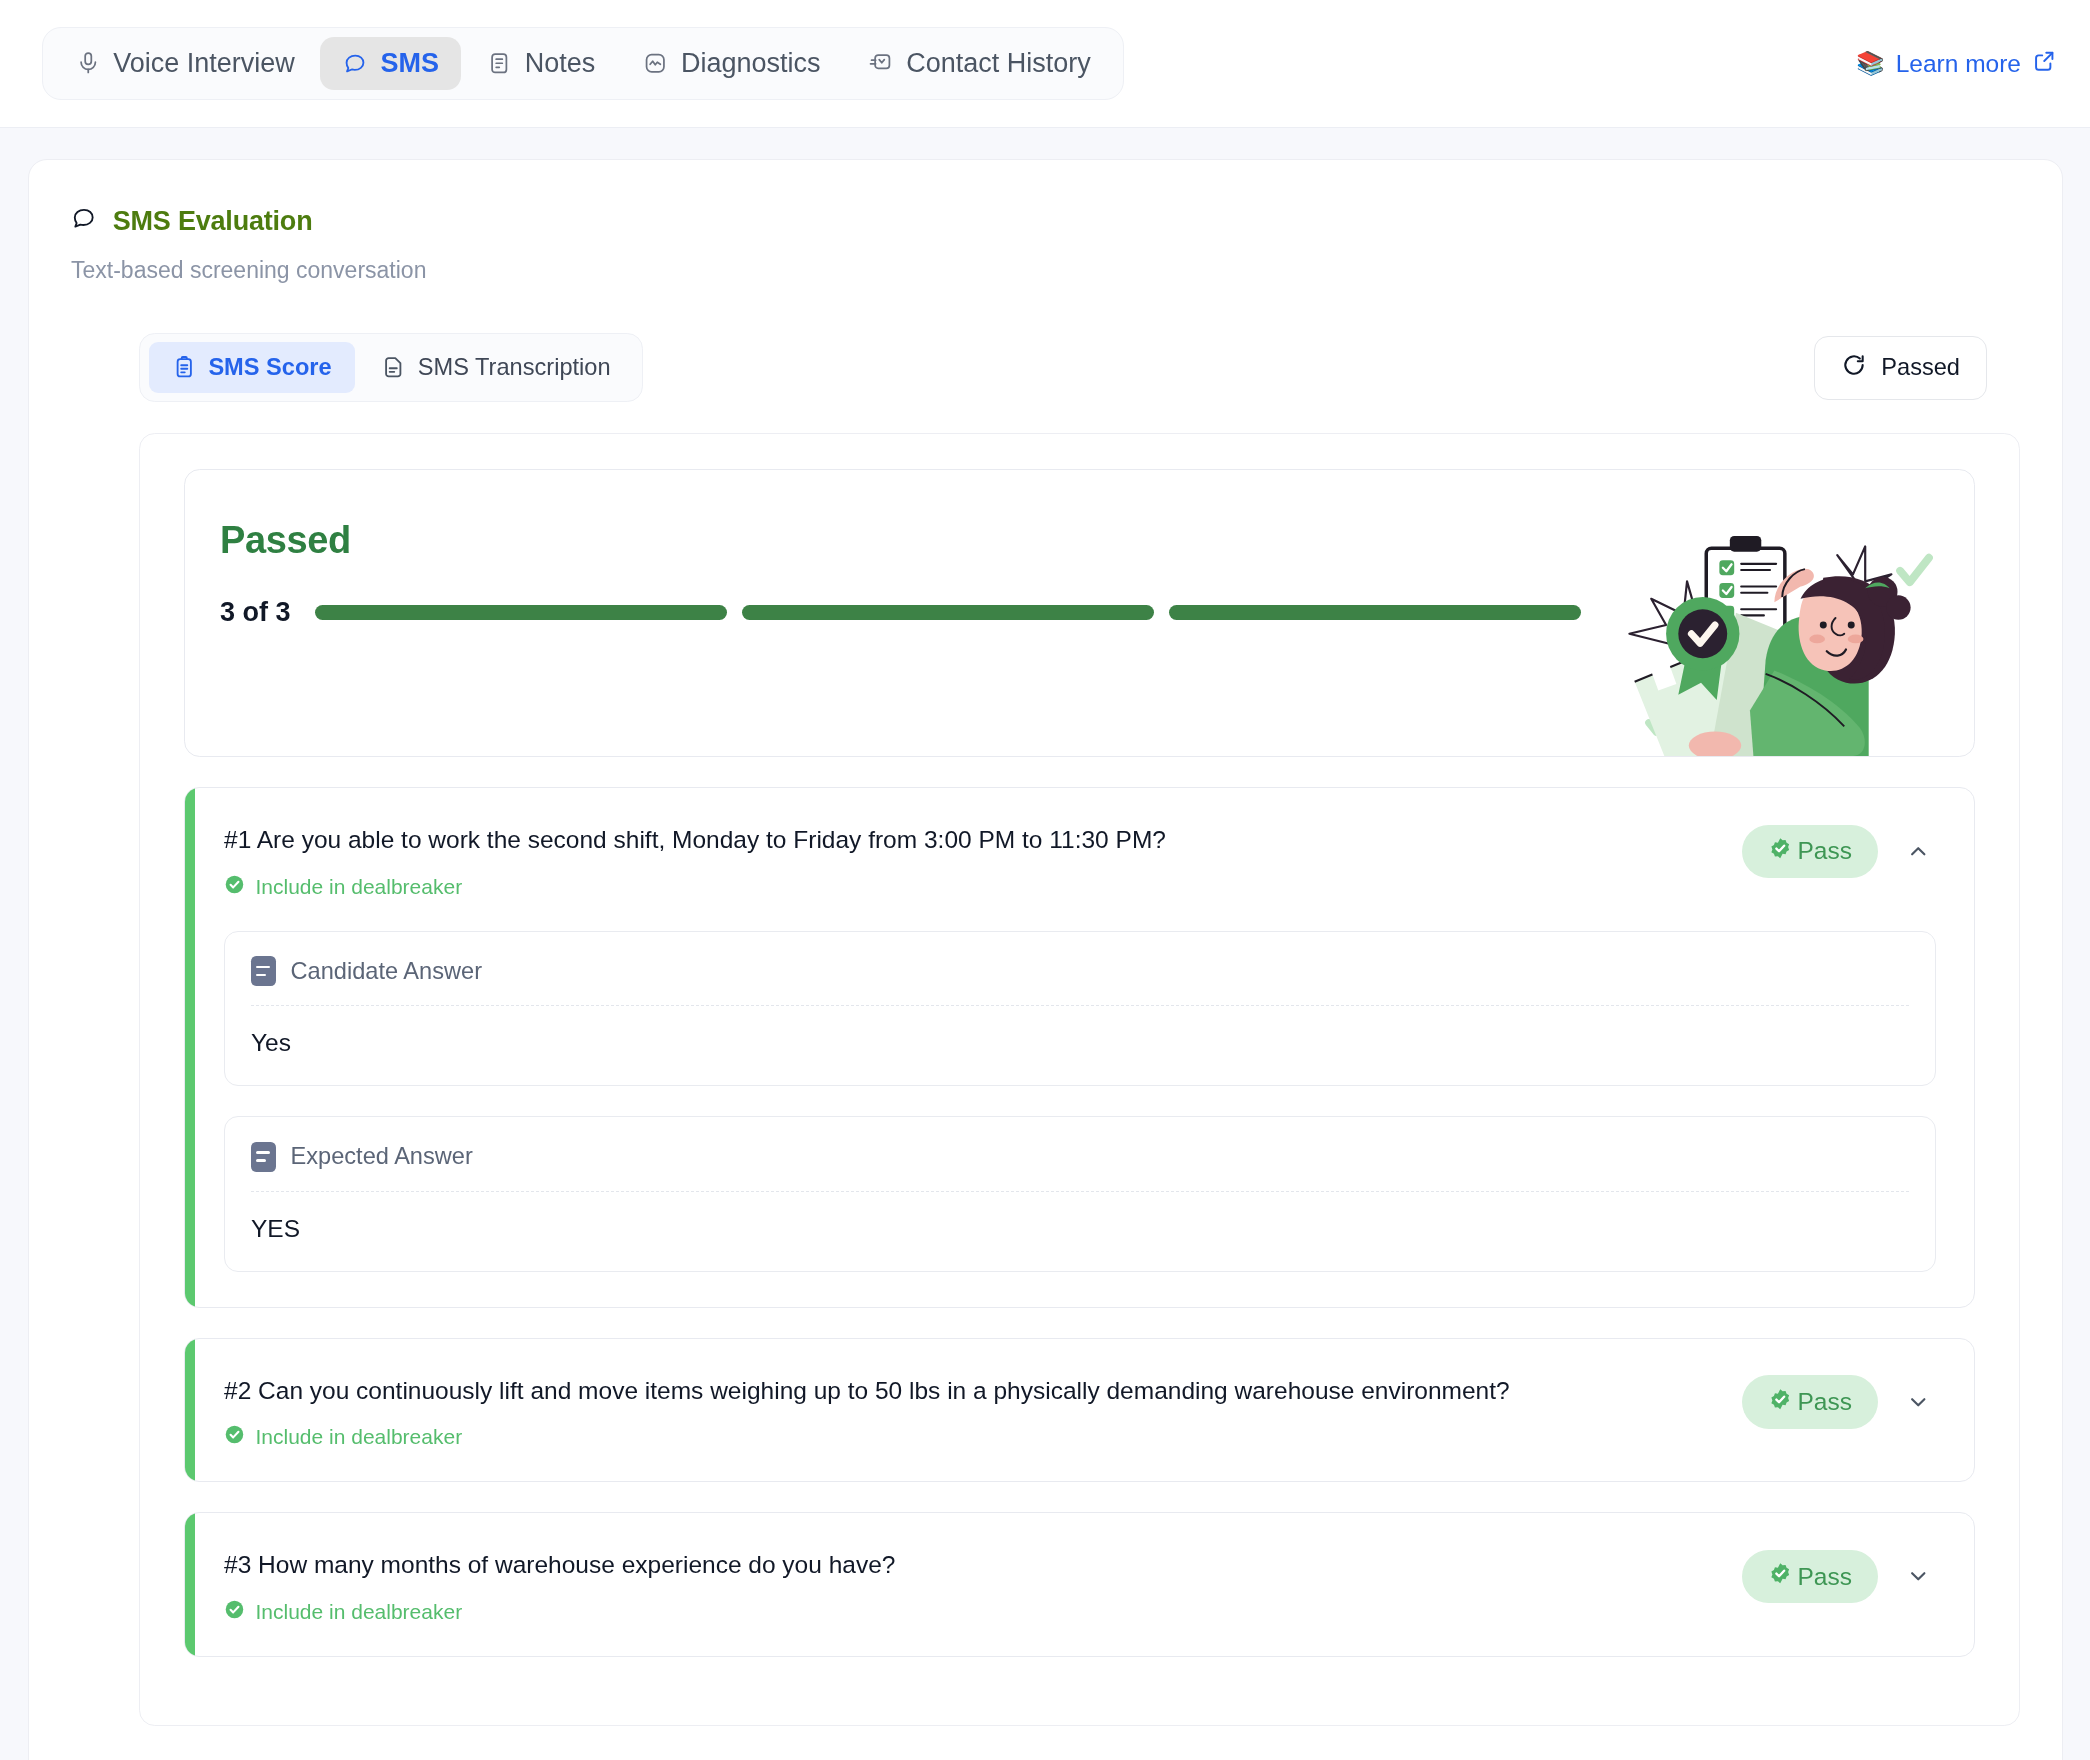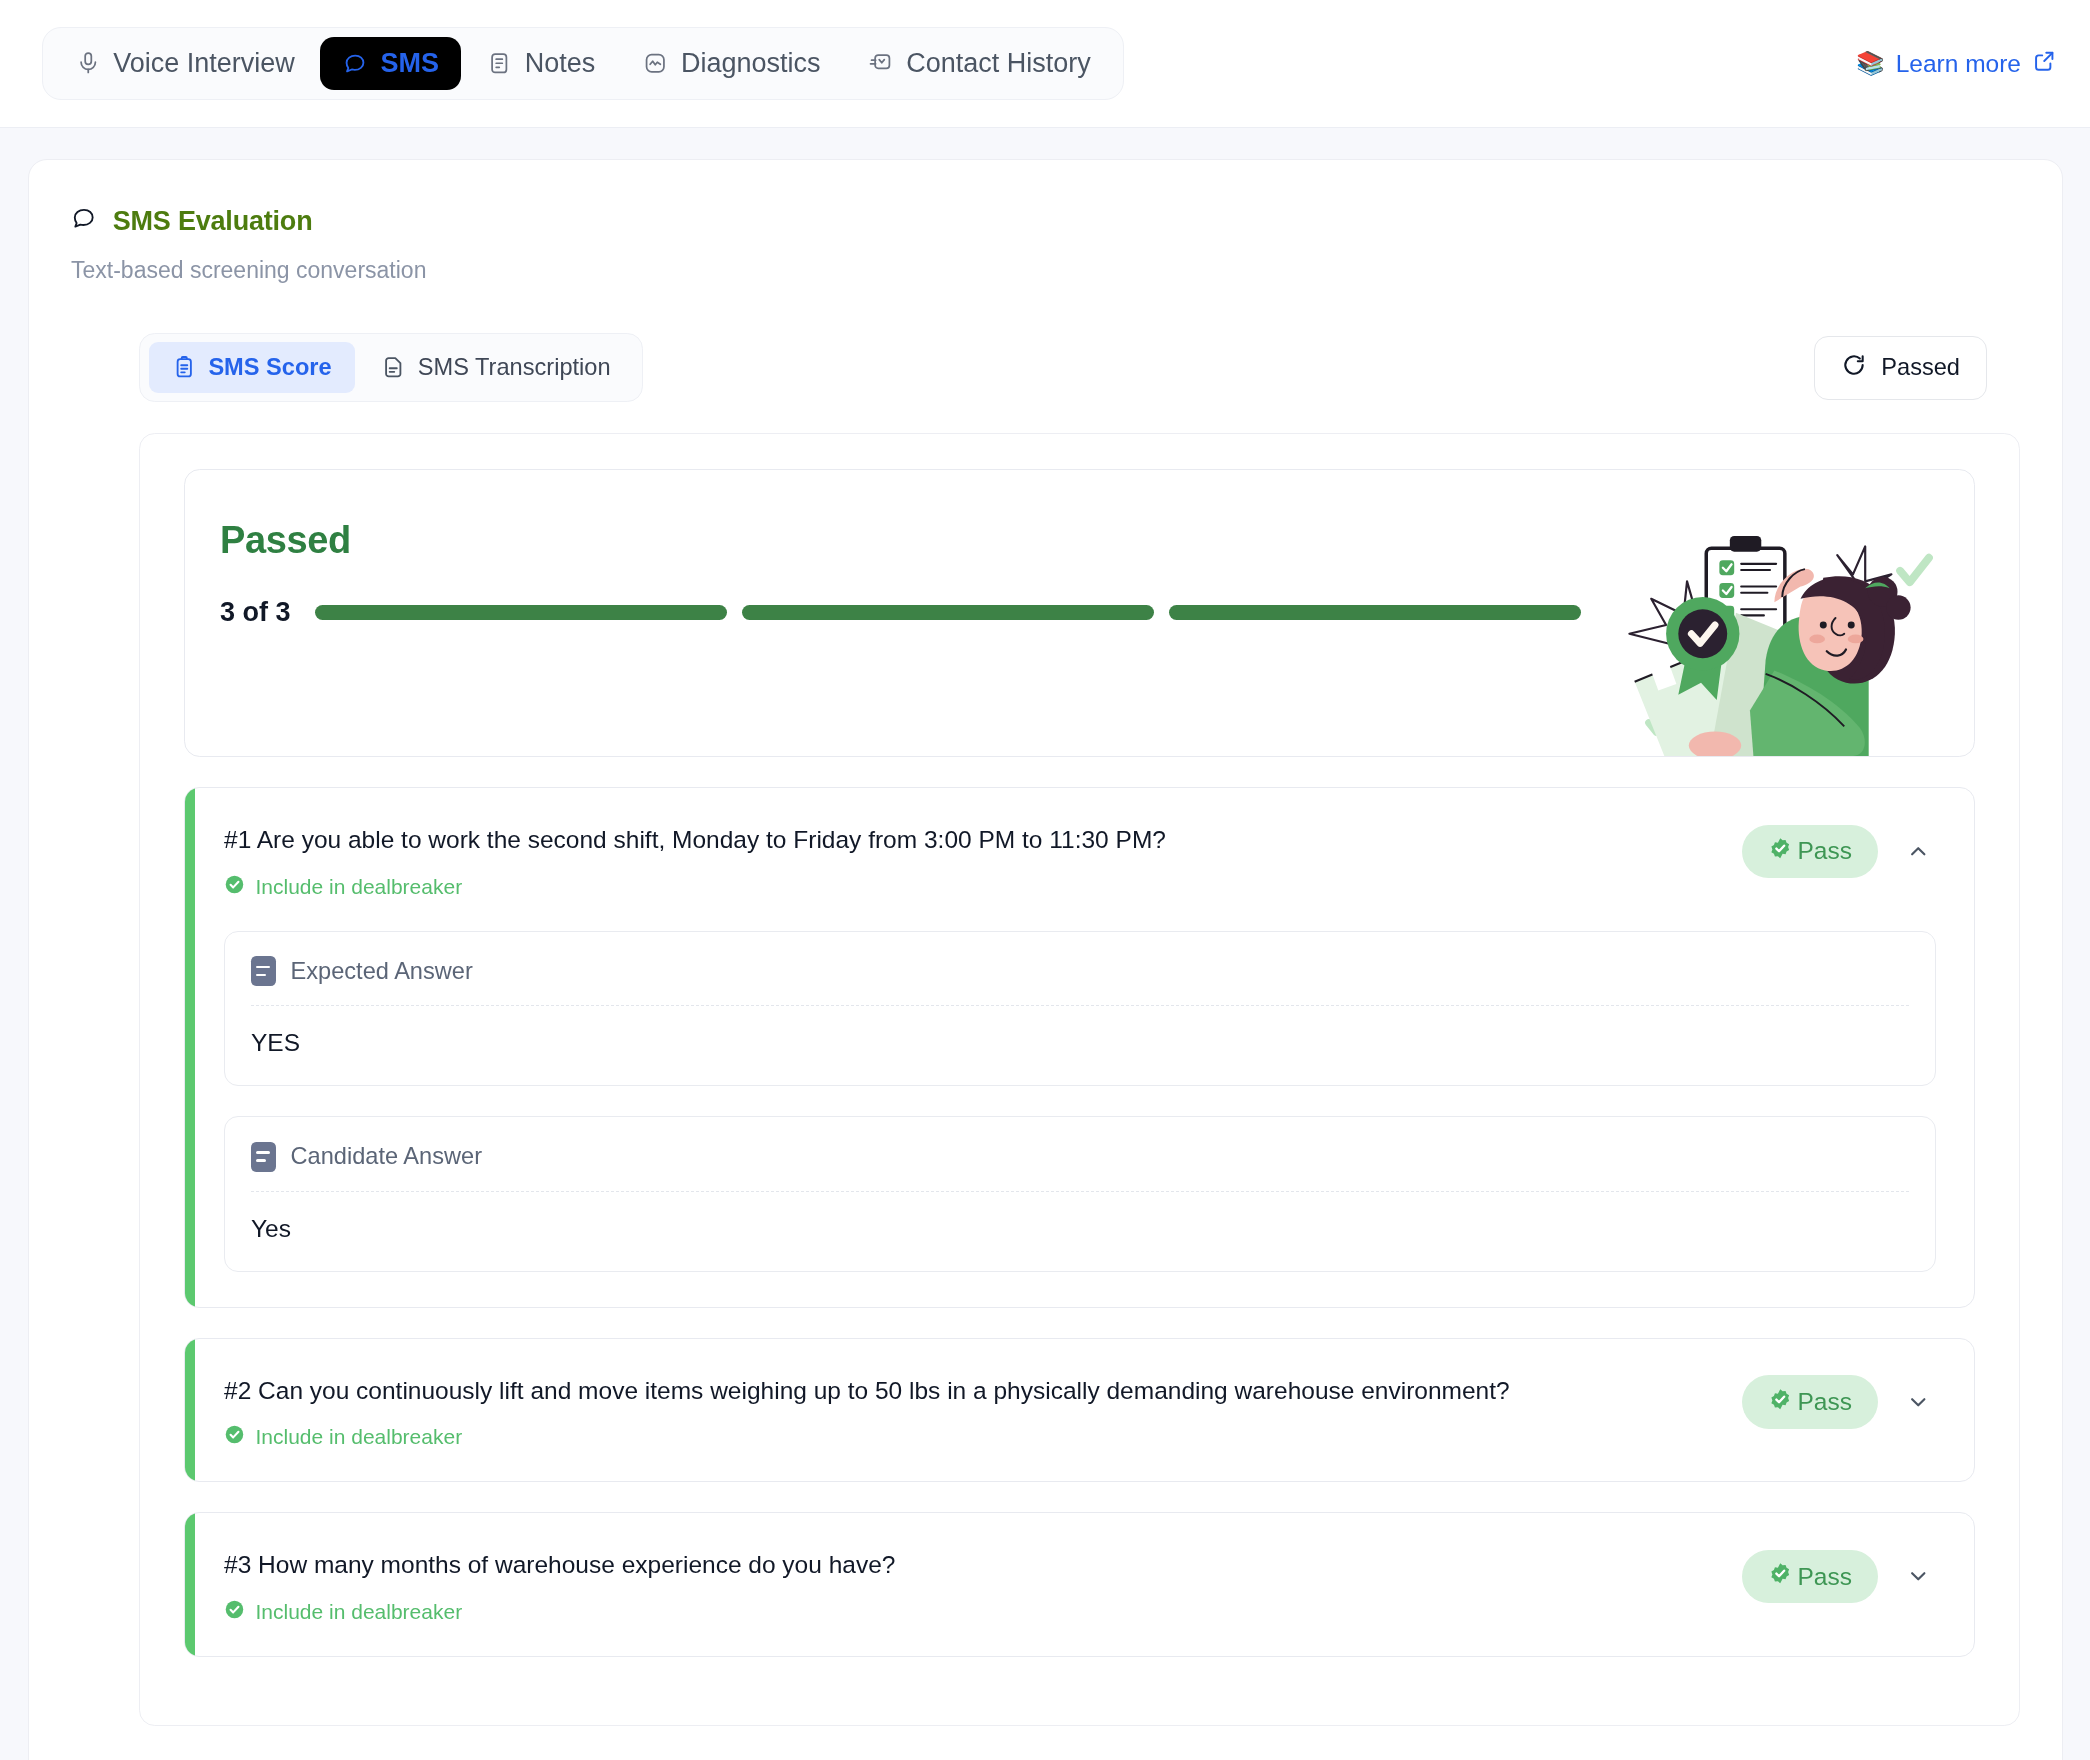--- a/index.html
+++ b/index.html
@@ -37,21 +37,21 @@
     align-items: center;
     gap: 12.2px;
     padding: 11.4px 22px;
     border-radius: 14px;
     font-size: 27px;
     color: #4b5563;
     white-space: nowrap;
     cursor: pointer;
   }
   .tab.active {
-    background: #000000;
+    background: #e5e5e5;
     color: #2563eb;
     font-weight: 600;
   }
   .tab .ico { display: flex; align-items: center; justify-content: center; width: 26px; height: 26px; }
   .tab .ico svg { display:block; }
 
   .learn-more {
     position: absolute;
     right: 35px;
     top: 50%;
@@ -533,32 +533,32 @@
             <svg width="24.5" height="24.5" viewBox="0 0 24 24" fill="none" stroke="#4b5563" stroke-width="2.1" stroke-linecap="round" stroke-linejoin="round">
                   <path d="M6 15l6-6 6 6"></path>
                 </svg>
           </div>
         </div>
       </div>
       <div class="q-body">
         <div class="ans-box">
           <div class="ans-label">
             <span class="doc-chip"></span>
-            <span>Expected Answer</span>
+            <span>Candidate Answer</span>
           </div>
           <hr class="ans-divider">
-          <div class="ans-value">YES</div>
+          <div class="ans-value">Yes</div>
         </div>
         <div class="ans-box">
           <div class="ans-label">
             <span class="doc-chip"></span>
-            <span>Candidate Answer</span>
+            <span>Expected Answer</span>
           </div>
           <hr class="ans-divider">
-          <div class="ans-value">Yes</div>
+          <div class="ans-value">YES</div>
         </div>
       </div>
     </div>
 
     <div class="q-card">
       <div class="q-accent"></div>
       <div class="q-header">
         <div class="q-texts">
           <div class="q-title">#2 Can you continuously lift and move items weighing up to 50 lbs in a physically demanding warehouse environment?</div>
           <div class="q-dealbreaker">

